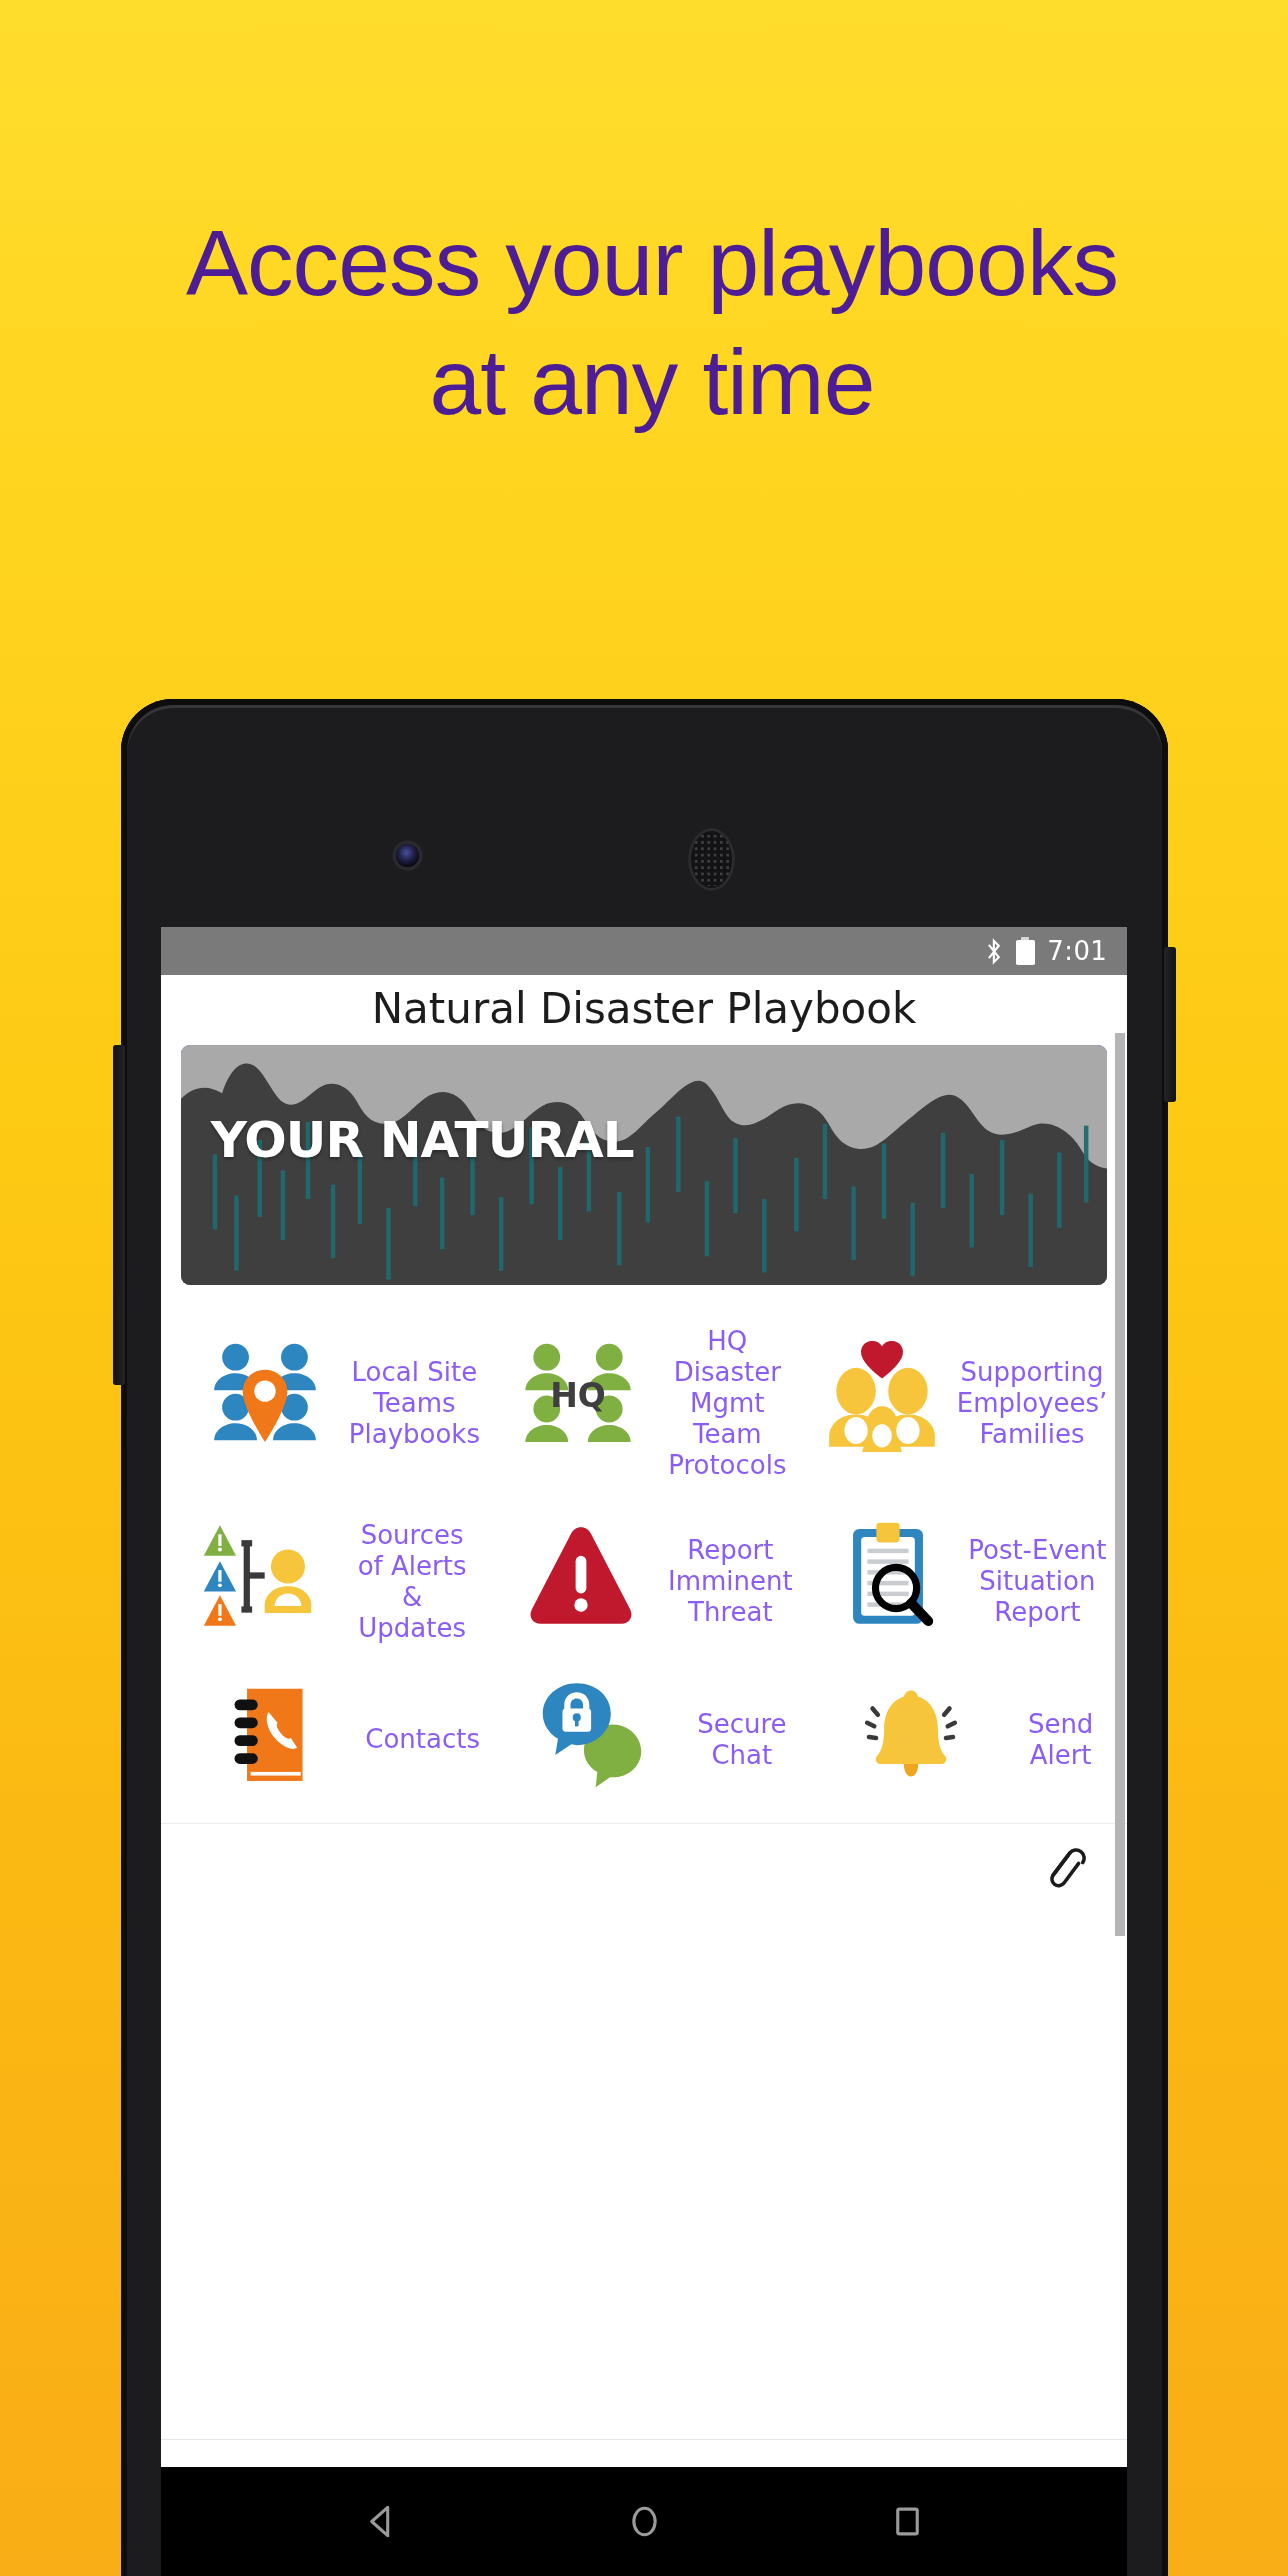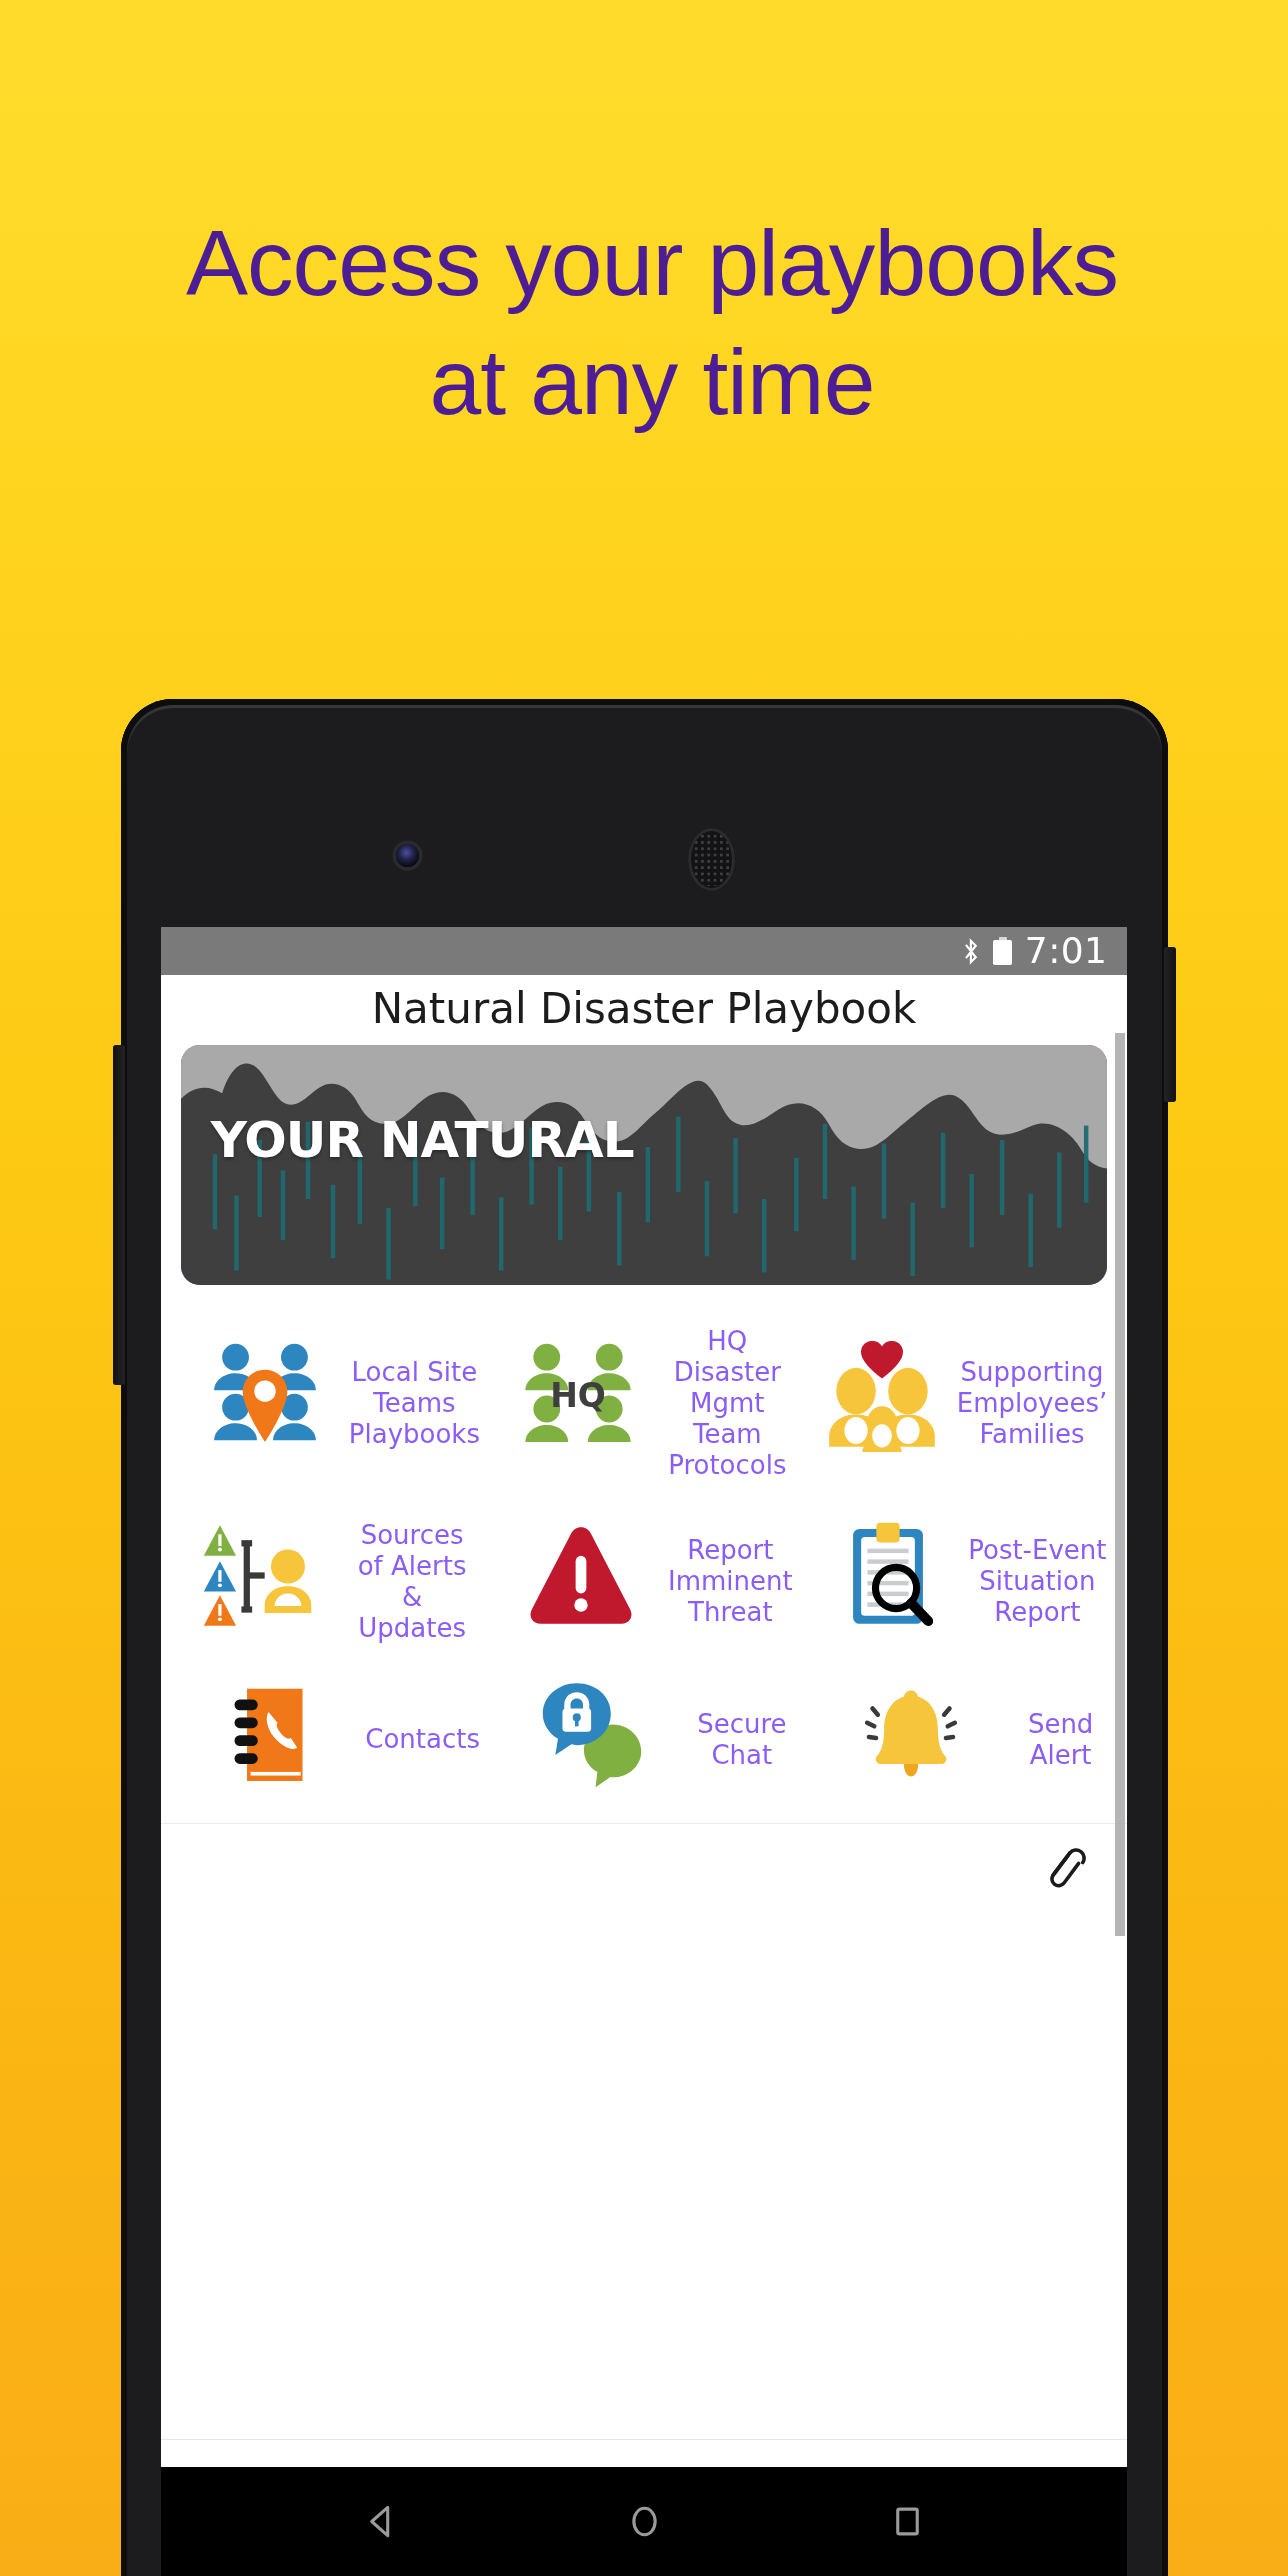--- a/index.html
+++ b/index.html
@@ -104,36 +104,36 @@
   }
   .statusbar .batt .cap {
     position:absolute; left:5.4px; top:0; width:8px; height:4.5px;
     background:#d9d9d9; border-radius:0.9px;
   }
   .statusbar .batt .body {
     position:absolute; left:0; top:3.6px; width:19px; height:25px;
     background:#fff; border-radius:1.8px;
   }
   .statusbar .clock {
-    font-size:36px; font-family:"DejaVu Sans", sans-serif;
+    font-size:26px; font-family:"DejaVu Sans", sans-serif;
     letter-spacing:0.4px; line-height:1;
   }
 
   
   .apptitle {
     height:66px; display:flex; align-items:center; justify-content:center;
     background:#fff; color:#1c1c1c;
     font-size:42px; font-family:"DejaVu Sans", sans-serif;
   }
 
   
   .banner {
     margin:3.6px 19.7px 0 19.7px;
     height:240px;
-    border-radius:19px;
+    border-radius:9px;
     position:relative;
     overflow:hidden;
     background:#6d28d9;
   }
   .banner .sky { position:absolute; inset:0; background:#a9a9a9; }
   .banner svg.clouds { position:absolute; left:0; top:0; width:100%; height:100%; }
   .banner .bannertext {
     position:absolute; left:30px; top:63px; right:18px;
     color:#fff;
     font-family:"DejaVu Sans", sans-serif;

